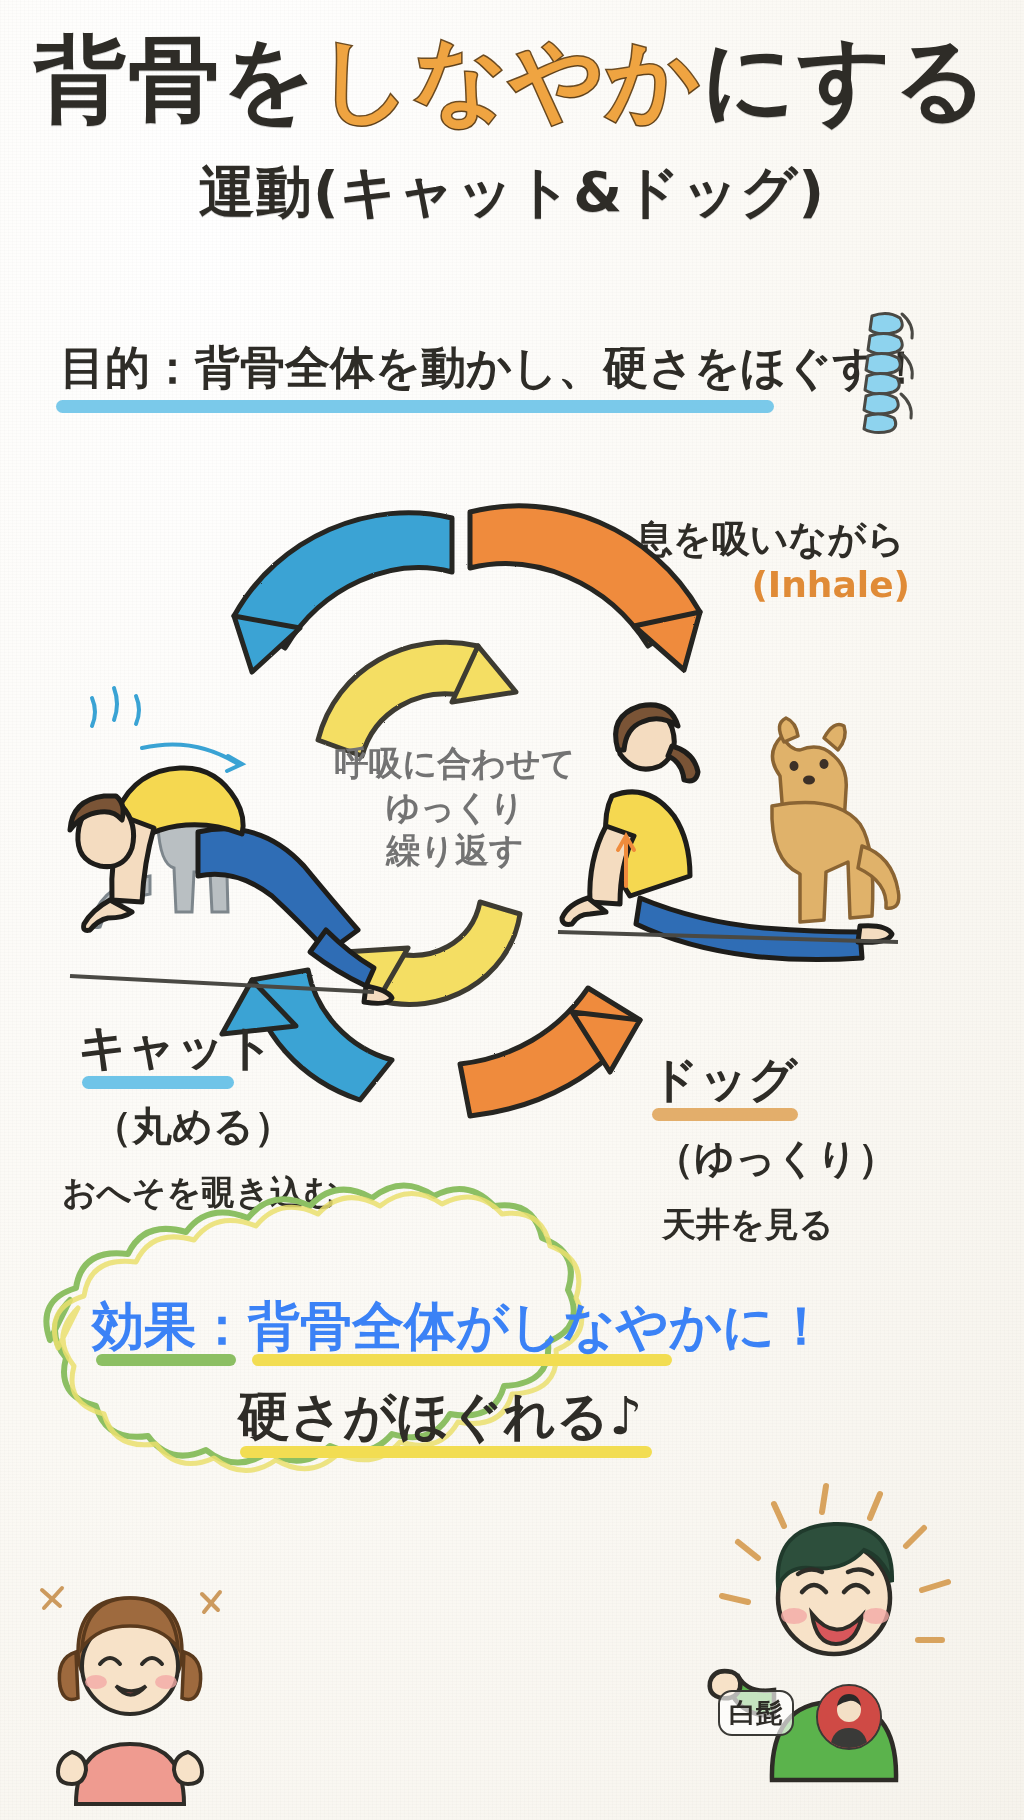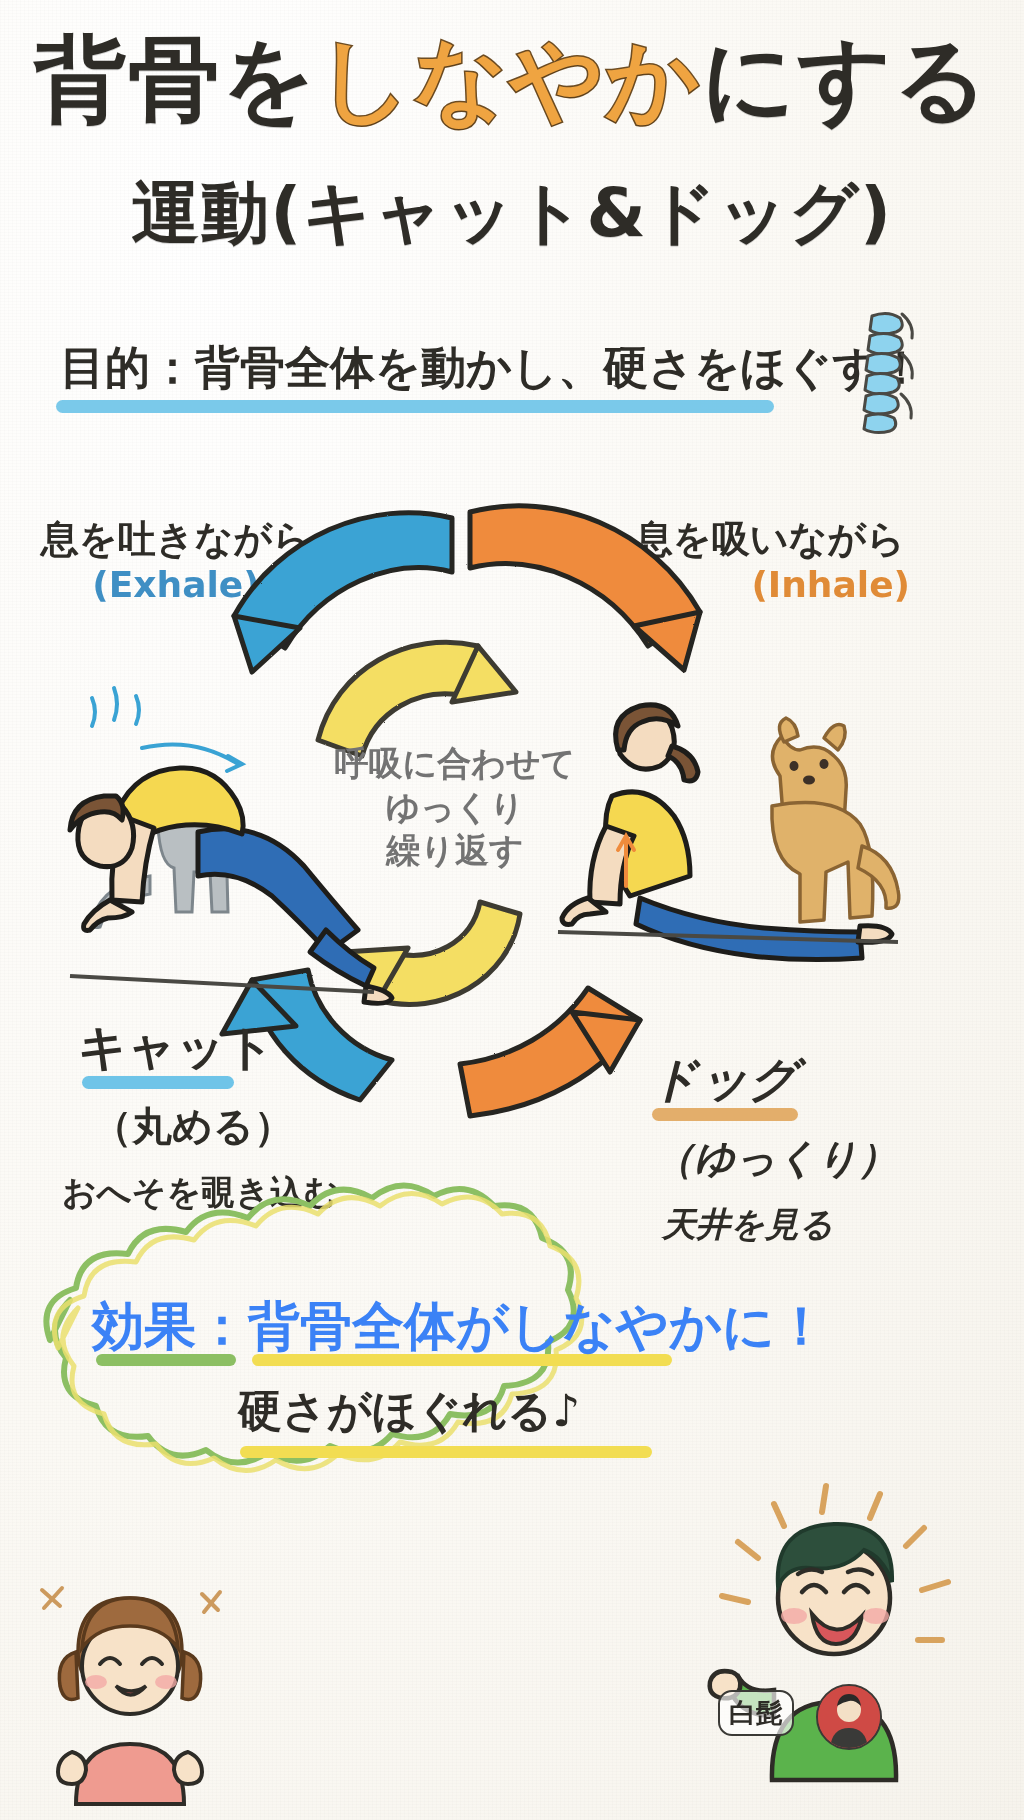--- a/index.html
+++ b/index.html
@@ -26,21 +26,21 @@
   .stage{position:absolute; inset:0;}
 
   
   .title{
     position:absolute; left:0; right:0; text-align:center;
     font-weight:700; color:#2c2a26;
     letter-spacing:.02em;
     text-shadow:0 1px 0 rgba(0,0,0,.18);
   }
   #title-l1{ top:34px; font-size:92px; line-height:1.0; }
-  #title-l2{ top:179px; font-size:68px; line-height:1.0; }
+  #title-l2{ top:164px; font-size:56px; line-height:1.0; }
   .ink{ color:#2e2c27; }
   .orange-ink{ color:#efa441; -webkit-text-stroke:3px #6d4c22; paint-order:stroke fill; }
 
   
   #purpose-row{ position:absolute; top:332px; left:56px; width:912px; height:96px; }
   #purpose-text{
     font-size:45px; font-weight:700; color:#2e2c27; white-space:nowrap;
     position:absolute; left:4px; top:6px;
   }
   #purpose-underline{
@@ -72,33 +72,33 @@
   .pose-name{ font-size:48px; font-weight:700; color:#2e2c27; white-space:nowrap; }
   .pose-underline{ height:13px; border-radius:7px; margin-top:-4px; }
   .pose-paren{ font-size:40px; font-weight:700; color:#2e2c27; margin-top:10px; white-space:nowrap;}
   .pose-hint{ font-size:34px; font-weight:700; color:#2e2c27; margin-top:16px; white-space:nowrap;}
 
   #cat-label{ left:78px; top:1016px; }
   #cat-label .pose-underline{ background:#6fc4e8; width:152px; margin-left:4px;}
   #cat-label .pose-paren{ margin-left:14px; }
   #cat-label .pose-hint{ margin-left:-16px; }
 
-  #dog-label{ left:650px; top:1048px;font-style:italic; }
+  #dog-label{ left:650px; top:1048px; }
   #dog-label .pose-underline{ background:#e3ae6b; width:146px; margin-left:2px;}
   #dog-label .pose-paren{ margin-left:4px; }
   #dog-label .pose-hint{ margin-left:12px; }
 
   
   #effect-box{ position:absolute; left:40px; top:1214px; width:700px; height:330px; }
   #effect-l1{
     position:absolute; left:52px; top:78px; font-size:52px; font-weight:700; color:#3b82f6;
     white-space:nowrap;
   }
   #effect-l2{
-    position:absolute; left:198px; top:168px; font-size:44px; font-weight:700; color:#2e2c27;
+    position:absolute; left:198px; top:168px; font-size:52px; font-weight:700; color:#2e2c27;
     white-space:nowrap;
   }
   #effect-ul-green{ position:absolute; left:56px; top:140px; width:140px; height:12px; background:#8cbf63; border-radius:6px;}
   #effect-ul-y1{ position:absolute; left:212px; top:140px; width:420px; height:12px; background:#f2dd52; border-radius:6px;}
   #effect-ul-y2{ position:absolute; left:200px; top:232px; width:412px; height:12px; background:#f2dd52; border-radius:6px;}
 
   
   #signature{
     position:absolute; left:718px; top:1690px;
     font-size:27px; font-weight:700; color:#2e2c27;
@@ -136,24 +136,20 @@
         <path d="M20 108 q15 -5 28 2 q5 9 -4 13 q-15 4 -26 -2 z"></path>
       </g>
       <g stroke="#4a4944" stroke-width="3" fill="none" stroke-linecap="round">
         <path d="M56 6 q12 10 10 24"></path>
         <path d="M56 46 q12 10 10 24"></path>
         <path d="M55 86 q12 10 10 24"></path>
       </g>
     </svg>
   </div>
 
-  <div class="breath-label" id="exhale-label">
-    <div class="breath-jp">息を吐きながら</div>
-    <div class="breath-en" style="color: rgb(63, 143, 196);">(Exhale)</div>
-  </div>
   <div class="breath-label" id="inhale-label">
     <div class="breath-jp">息を吸いながら</div>
     <div class="breath-en" style="color: rgb(224, 139, 55); text-align: right;">(Inhale)</div>
   </div>
 
   <svg style="position:absolute;left:0;top:440px;width:1024px;height:760px" viewBox="0 0 1024 760">
     <defs>
       <filter id="pencil" x="-20%" y="-20%" width="140%" height="140%">
         <feTurbulence type="fractalNoise" baseFrequency="0.9" numOctaves="2" result="n"></feTurbulence>
         <feDisplacementMap in="SourceGraphic" in2="n" scale="1.6"></feDisplacementMap>

